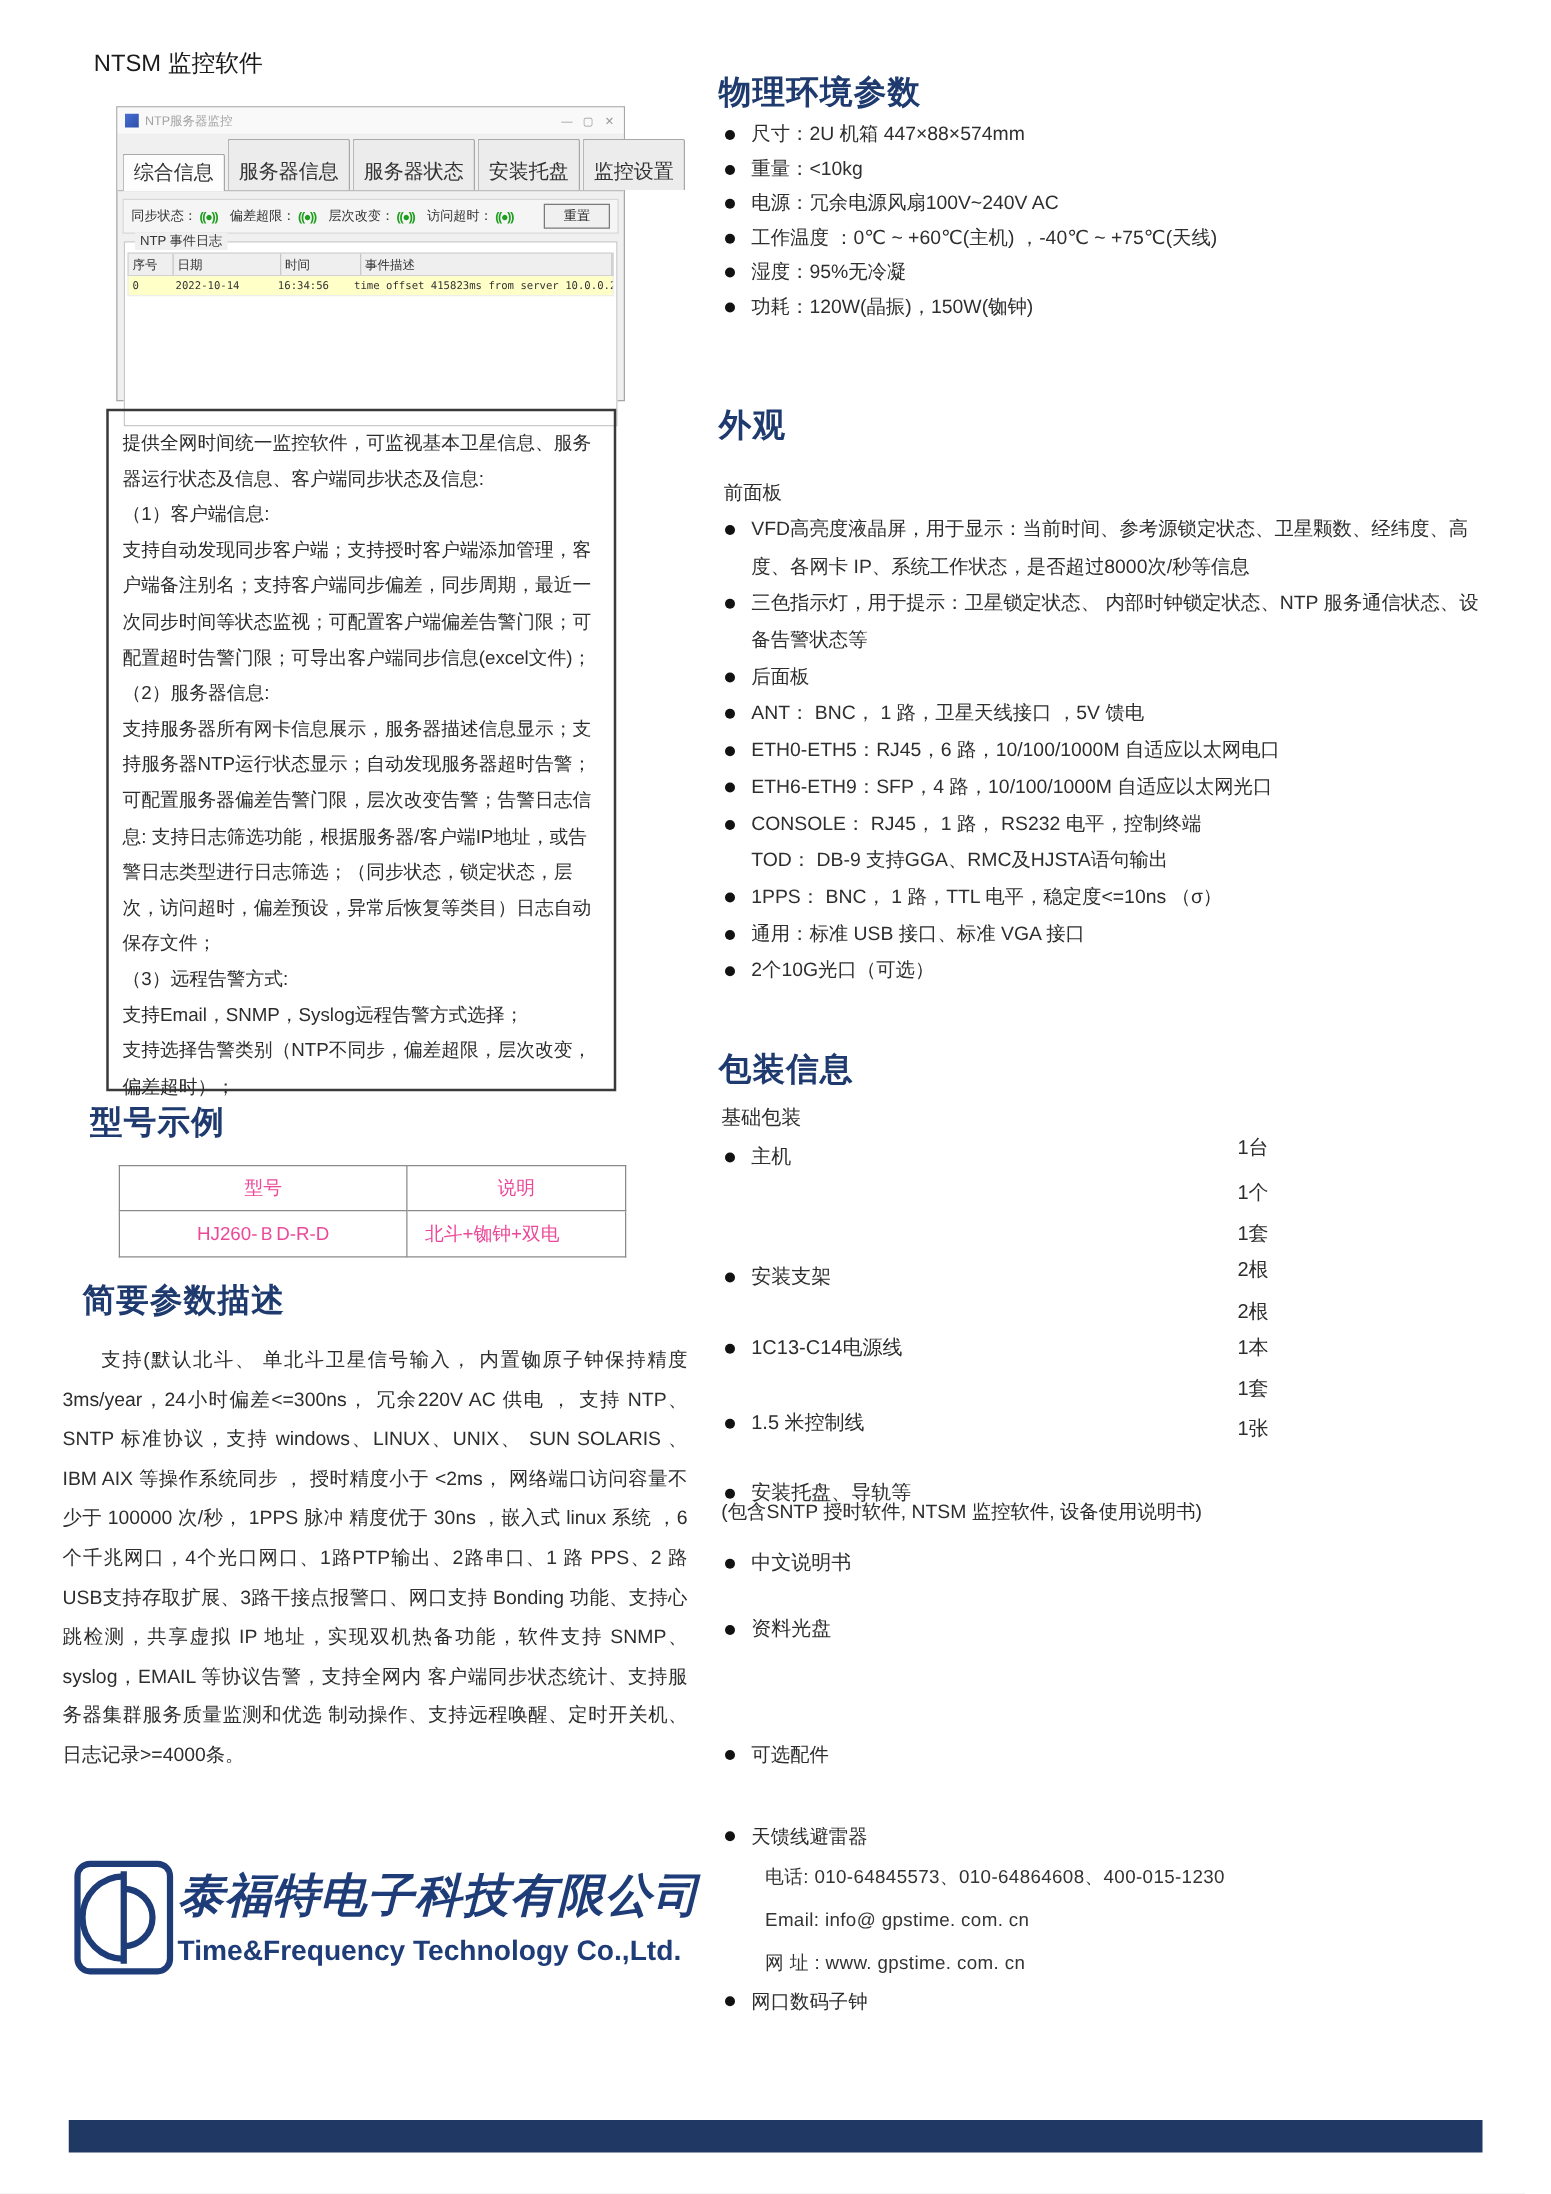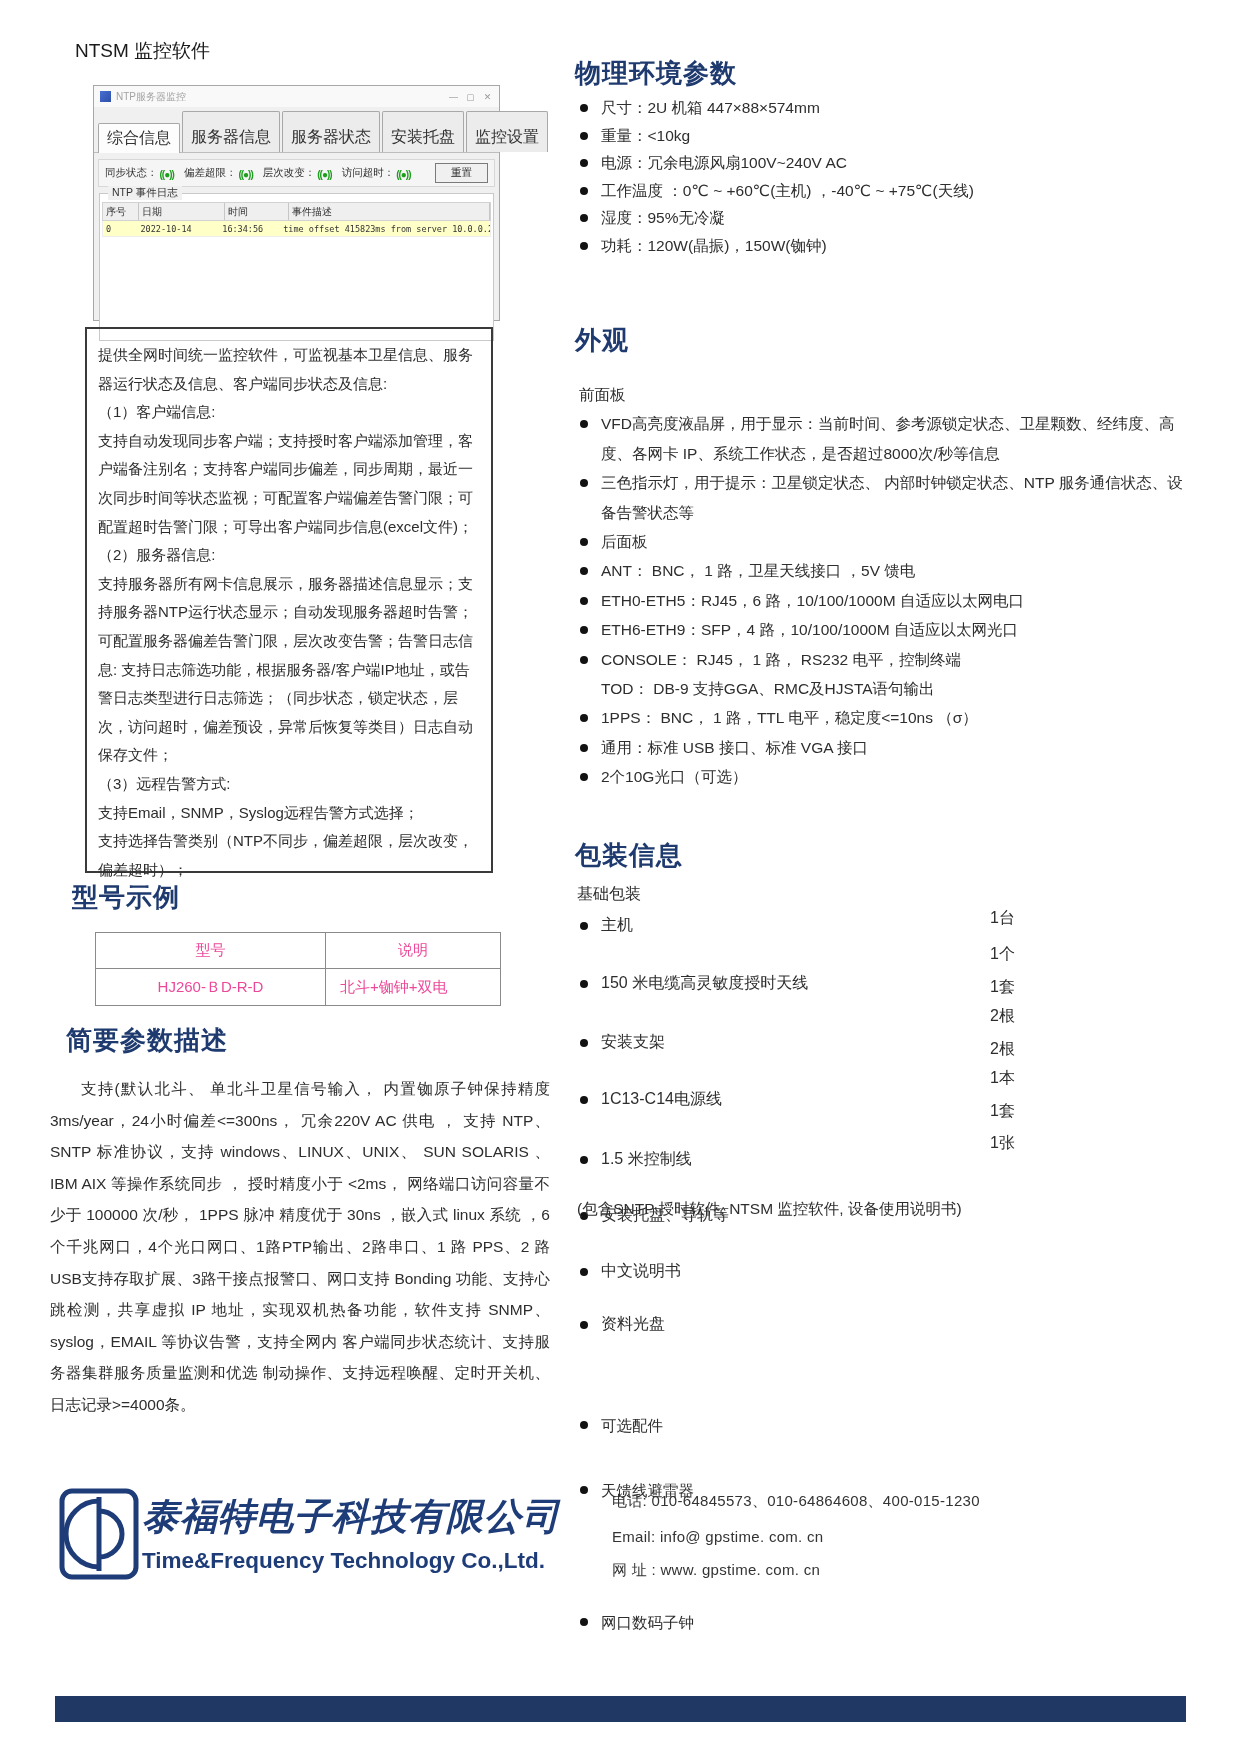--- a/index.html
+++ b/index.html
@@ -201,21 +201,20 @@
 TOD： DB-9 支持GGA、RMC及HJSTA语句输出</span></div>
     <div class="li"><span class="dot"></span><span>1PPS： BNC， 1 路，TTL 电平，稳定度&lt;=10ns （σ）</span></div>
     <div class="li"><span class="dot"></span><span>通用：标准 USB 接口、标准 VGA 接口</span></div>
     <div class="li"><span class="dot"></span><span>2个10G光口（可选）</span></div>
   </div>
 
   <div class="abs sec-heading" id="pack-heading">包装信息</div>
   <div class="abs" id="pack-sub">基础包装</div>
 
   <div class="abs pack-item li" style="top:915px"><span class="dot"></span><span>主机</span></div>
-  <div class="abs pack-item li" style="top:952px"><span class="dot"></span><span>150 米电缆高灵敏度授时天线</span></div>
   <div class="abs pack-item li" style="top:990px"><span class="dot"></span><span>安装支架</span></div>
   <div class="abs pack-item li" style="top:1026px"><span class="dot"></span><span>1C13-C14电源线</span></div>
   <div class="abs pack-item li" style="top:1065px"><span class="dot"></span><span>1.5 米控制线</span></div>
   <div class="abs pack-item li" style="top:1100px"><span class="dot"></span><span>安装托盘、导轨等</span></div>
   <div class="abs pack-item li" style="top:1135px"><span class="dot"></span><span>中文说明书</span></div>
   <div class="abs pack-item li" style="top:1167px"><span class="dot"></span><span>资料光盘</span></div>
 
   <div class="abs pack-qty" style="top:908px">1台</div>
   <div class="abs pack-qty" style="top:944px">1个</div>
   <div class="abs pack-qty" style="top:977px">1套</div>

